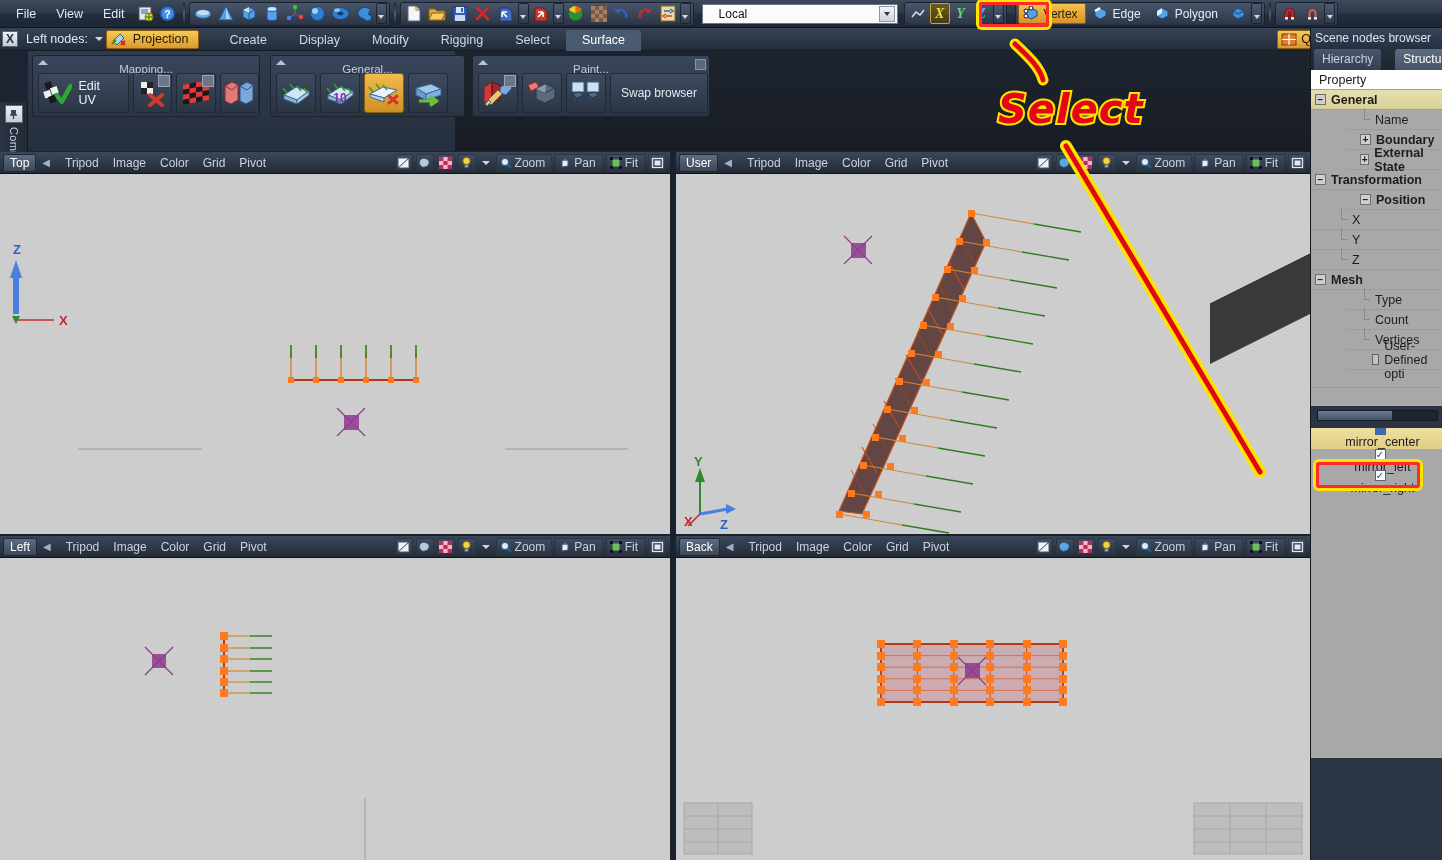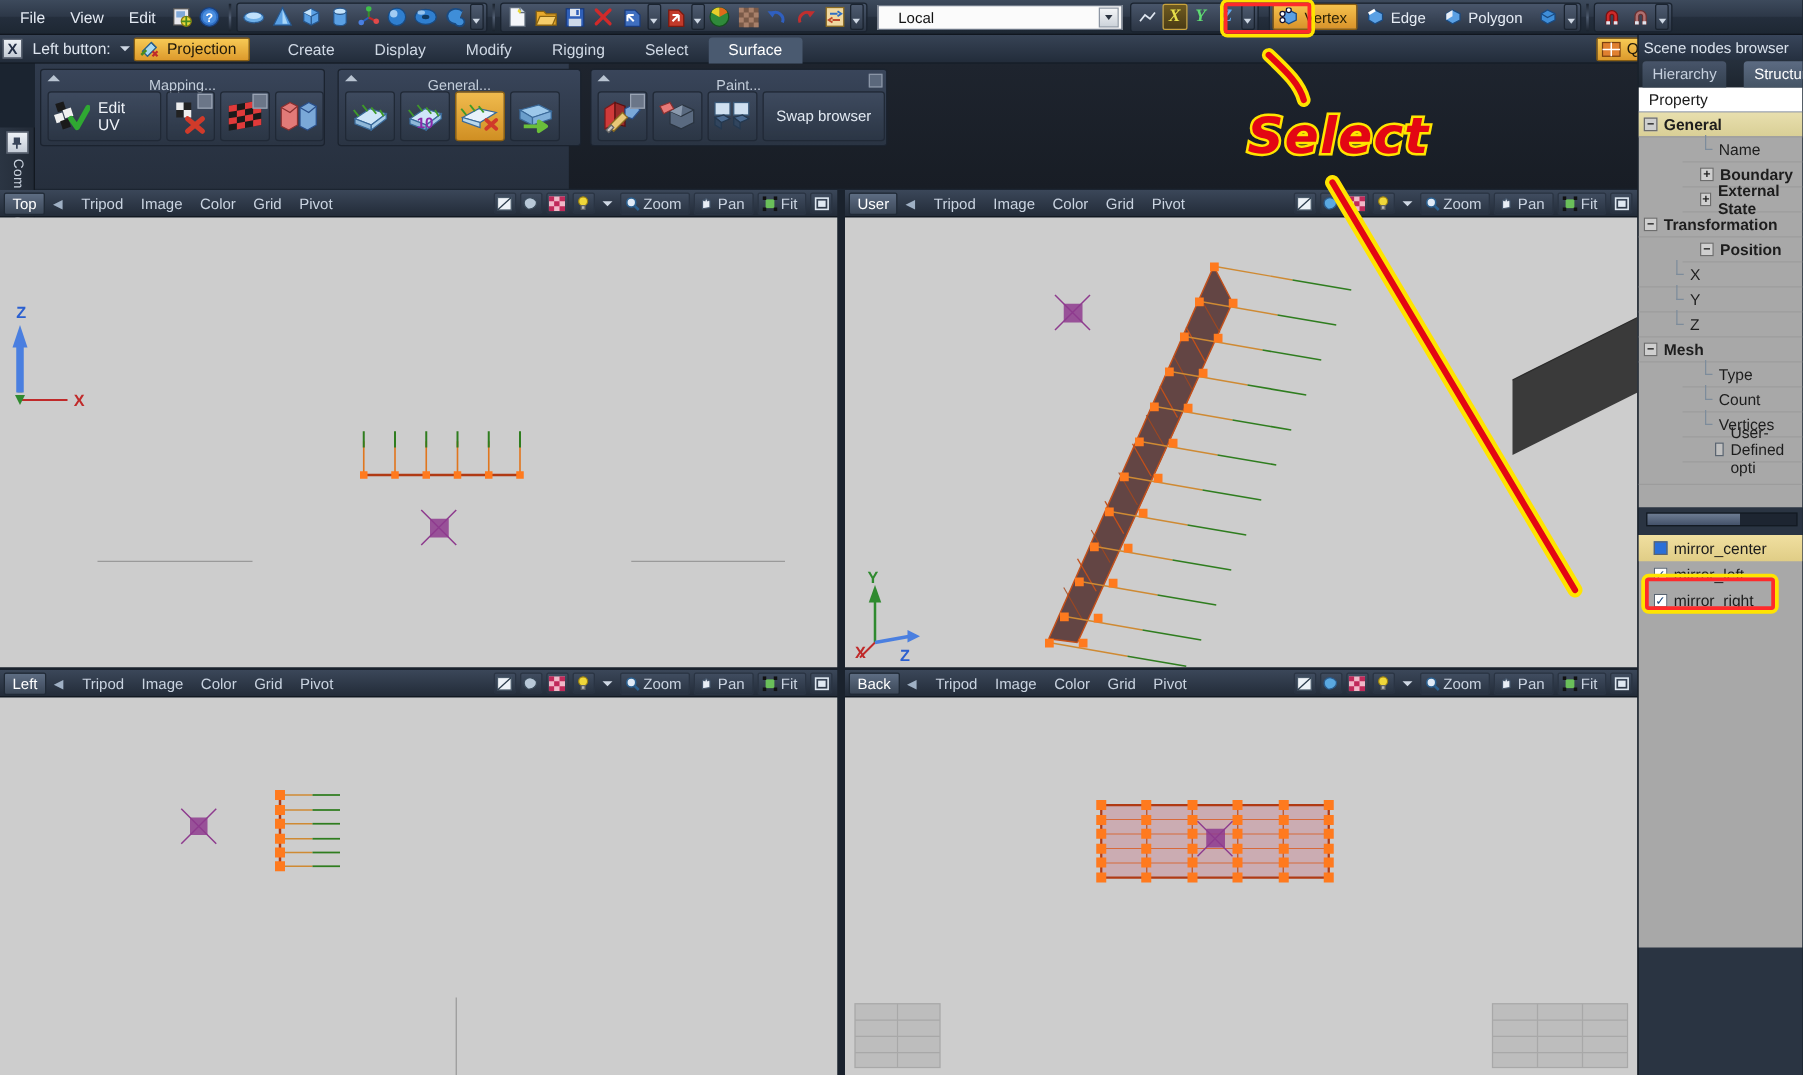--- a/index.html
+++ b/index.html
@@ -168,21 +168,21 @@
   .indent1 { padding-left:14px;margin-left:35px; }
   .indent2 { padding-left:26px; }
   .cbx { width:11px; height:11px; border:1px solid #5a6470; background:#fff; margin-right:5px;
     display:flex; align-items:center; justify-content:center; font-size:10px; color:#14427a;}
   .scrollbox { height:22px; background:#2a3442; position:relative; }
   .hscroll { position:absolute; left:6px; right:4px; top:4px; height:11px;
     background:#1d2531; border:1px solid #131a23; }
   .hscroll i { position:absolute; left:0; top:0; width:62%; height:100%;
     background: linear-gradient(180deg,#6d7c92,#44526a); display:block; }
   .nodelist { background:#a8a8a8; color:#1b1b1b; }
-  .nrow { height:21px; display:flex; align-items:center; font-size:12.5px; padding-left:12px; }
+  .nrow { height:21px; display:flex; align-items:center; font-size:12.5px; padding-left:12px;flex-direction:column; }
   .nrow.hl { background: linear-gradient(180deg,#f0dfa0,#e0cd86); }
 
   
   .hl-box { position:absolute; border:3px solid #ff2a2a; border-radius:3px;
     box-shadow: 0 0 0 3px #ffe400; pointer-events:none; }
   .anno-text {
     position:absolute; font-family:"DejaVu Sans", sans-serif; font-style:italic;
     font-weight:bold; font-size:40px; color:#e30613;
     -webkit-text-stroke: 4px #ffe400; paint-order: stroke fill;
     letter-spacing:1px; white-space:nowrap;
@@ -431,21 +431,21 @@
             <rect x="4" y="11" width="3" height="2.6" fill="#dfe6f0"></rect>
             <rect x="10" y="11" width="3" height="2.6" fill="#dfe6f0"></rect>
           </svg>
         </div>
       <div class="tb-drop"></div>
     </div>
   </div>
 
   <div class="secbar">
     <div class="closebox">X</div>
-    <div class="lbl-left">Left button:</div>
+    <div class="lbl-left">Left nodes:</div>
     <div class="smalldrop"></div>
     <div class="projbtn">
       <svg width="17" height="14" viewBox="0 0 17 14">
           <path d="M2 9 L9 2 L13 6 L6 13z" fill="#a8d8f0" stroke="#2a5f8a"></path>
           <path d="M9 2 L13 6" stroke="#2a5f8a"></path>
           <path d="M1 12 L5 8" stroke="#4a8a20" stroke-width="2"></path>
           <path d="M10 9 L14 13 M14 9 L10 13" stroke="#c02a2a" stroke-width="1.8"></path>
         </svg>
       <span>Projection</span>
     </div>

